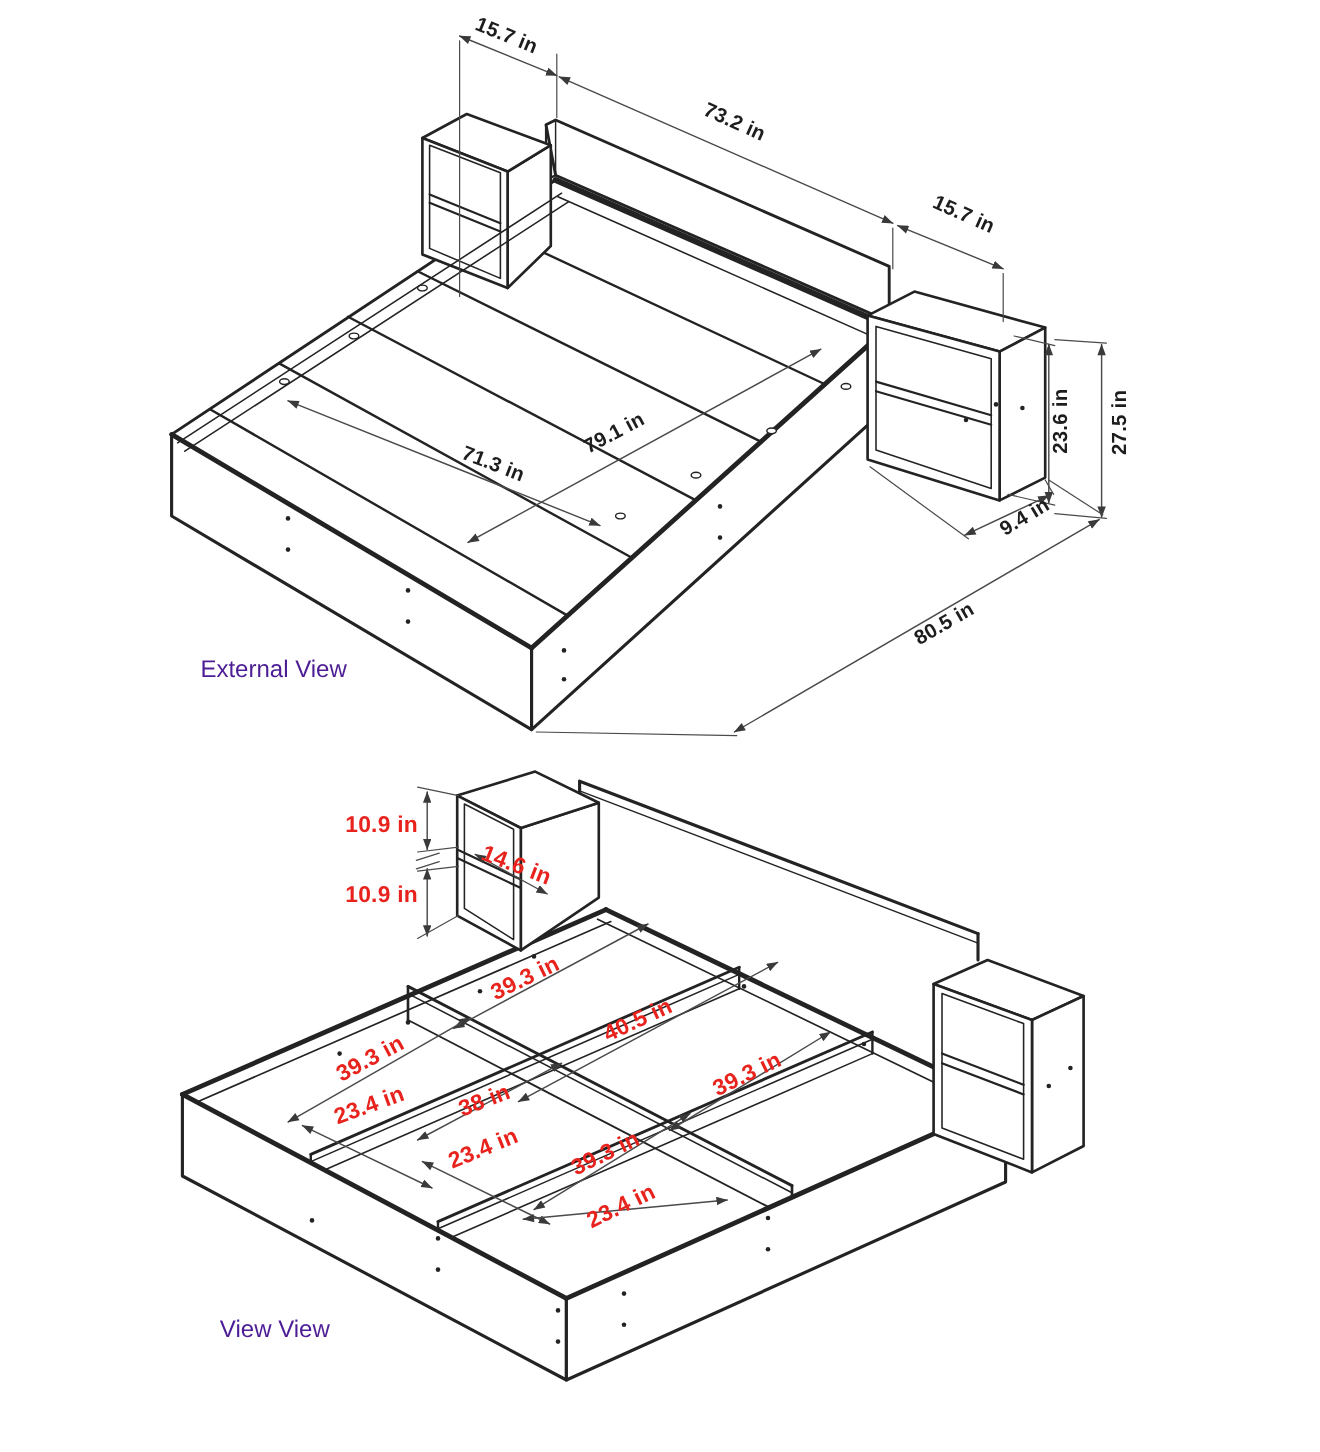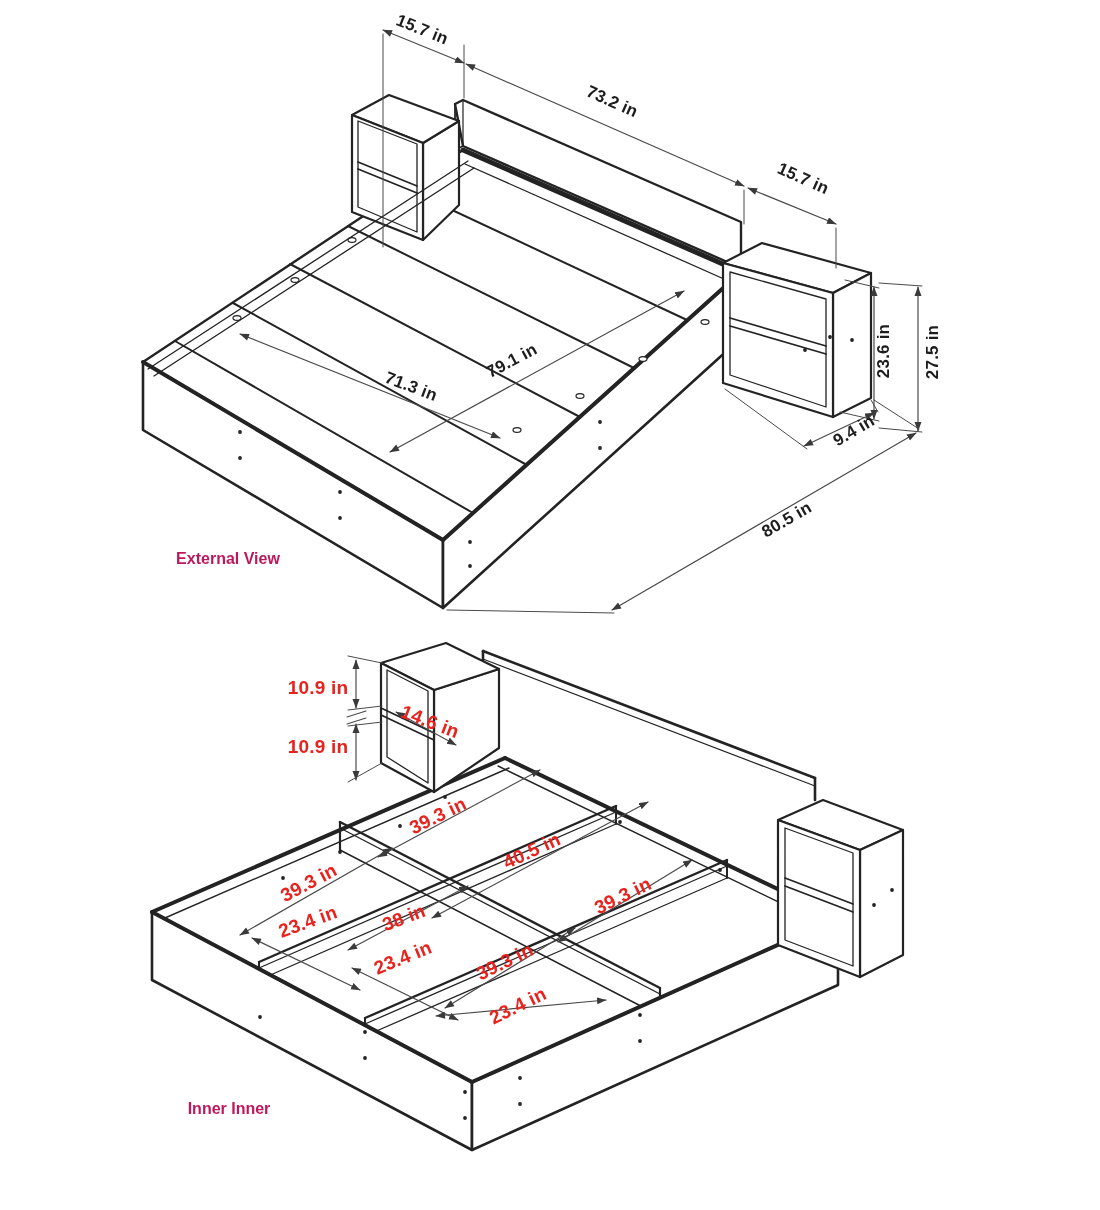--- a/index.html
+++ b/index.html
@@ -10,21 +10,21 @@
   .canvas svg { position:absolute; left:0; top:0; }
   .dim {
     position:absolute; white-space:nowrap;
     transform:translate(-50%,-50%) rotate(var(--r,0deg));
     font-size:17px; font-weight:600; color:#1d1d1d; letter-spacing:.2px;
   }
   .dim.red { color:#e8231d; font-size:19px; font-weight:700; }
   .view-title {
     position:absolute; white-space:nowrap;
     transform:translate(-50%,-50%);
-    font-size:16px; font-weight:700; color:#be185d;
+    font-size:20px; font-weight:400; color:#4c1d95;
   }
 </style>
 </head>
 <body>
 
 <div class="canvas">
 
 <svg width="1100" height="1210" viewBox="0 0 1100 1210">
   <defs>
     <marker id="ae" markerUnits="userSpaceOnUse" markerWidth="12" markerHeight="9" refX="9" refY="3.5" orient="auto">
@@ -265,15 +265,15 @@
   <div class="dim red" style="left:318px; top:747px">10.9 in</div>
   <div class="dim red" style="left:438px; top:816px; --r:-26deg">39.3 in</div>
   <div class="dim red" style="left:532px; top:851px; --r:-25deg">40.5 in</div>
   <div class="dim red" style="left:309px; top:883px; --r:-28deg">39.3 in</div>
   <div class="dim red" style="left:308px; top:922px; --r:-20deg">23.4 in</div>
   <div class="dim red" style="left:404px; top:918px; --r:-21deg">38 in</div>
   <div class="dim red" style="left:403px; top:958px; --r:-22deg">23.4 in</div>
   <div class="dim red" style="left:505px; top:962px; --r:-26deg">39.3 in</div>
   <div class="dim red" style="left:623px; top:896px; --r:-26deg">39.3 in</div>
   <div class="dim red" style="left:518px; top:1006px; --r:-26deg">23.4 in</div>
-  <div class="view-title" style="left:229px; top:1109px">Inner Inner</div>
+  <div class="view-title" style="left:229px; top:1109px">View View</div>
 
 </div>
 
 </body></html>

